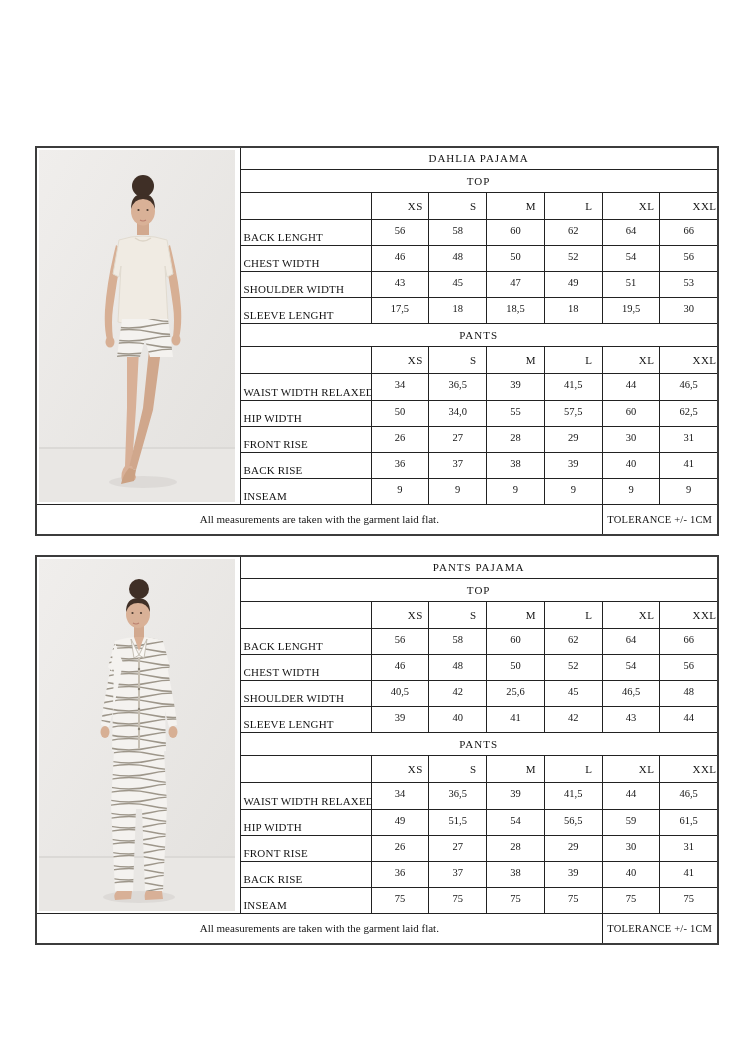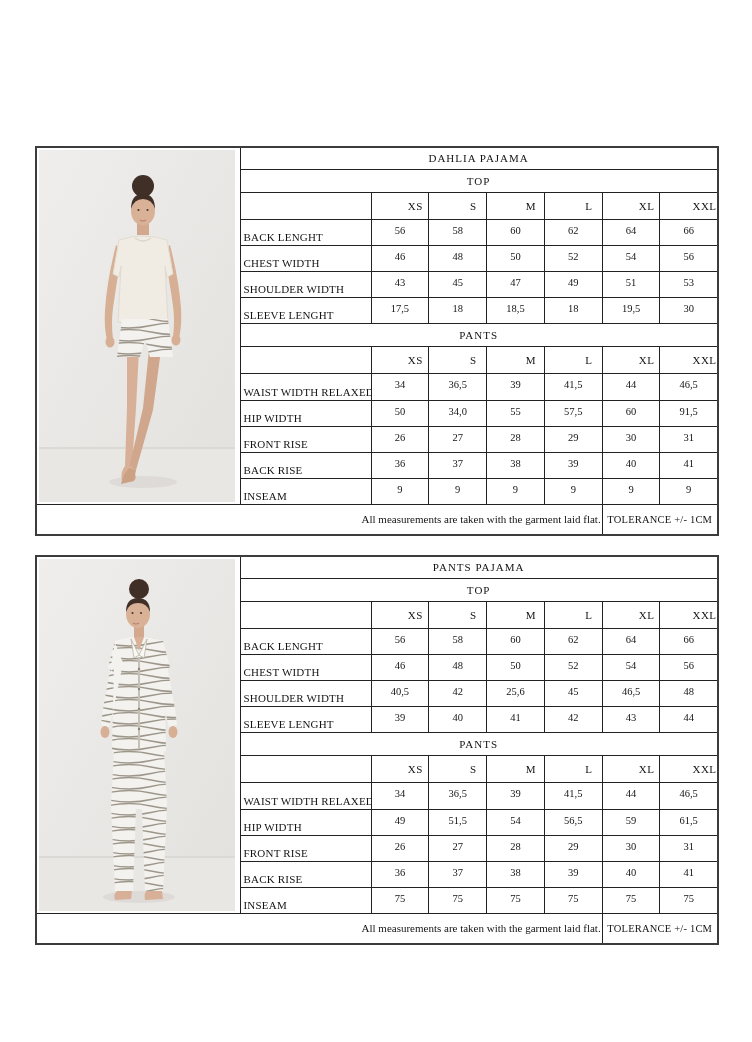--- a/index.html
+++ b/index.html
@@ -34,21 +34,21 @@
     text-align:center;vertical-align:middle;font-size:11px;letter-spacing:.5px;padding-left:32px;
   }
   td.label-cell{
     vertical-align:bottom;font-size:11px;padding:0 1px 2px 3px;
     letter-spacing:.2px;white-space:nowrap;
   }
   td.value-cell{
     text-align:center;vertical-align:top;padding-top:5px;font-size:10.5px;
   }
   td.note-cell{
-    text-align:right;vertical-align:middle;font-size:11px;
+    text-align:center;vertical-align:middle;font-size:11px;
   }
   td.tol-cell{
     text-align:center;vertical-align:middle;font-size:10.5px;letter-spacing:.2px;
     white-space:nowrap;
     border-radius:11px;
   }
   td.photo-cell{
     vertical-align:top;background:#ffffff;padding:2px 6px 2px 2px;
   }
   .photo-frame{width:196px;height:352px;line-height:0;}
@@ -239,21 +239,21 @@
           <td class="value-cell">44</td>
           <td class="value-cell">46,5</td>
         </tr>
         <tr class="r-data">
           <td class="label-cell">HIP WIDTH</td>
           <td class="value-cell">50</td>
           <td class="value-cell">34,0</td>
           <td class="value-cell">55</td>
           <td class="value-cell">57,5</td>
           <td class="value-cell">60</td>
-          <td class="value-cell">91,5</td>
+          <td class="value-cell">62,5</td>
         </tr>
         <tr class="r-data">
           <td class="label-cell">FRONT RISE</td>
           <td class="value-cell">26</td>
           <td class="value-cell">27</td>
           <td class="value-cell">28</td>
           <td class="value-cell">29</td>
           <td class="value-cell">30</td>
           <td class="value-cell">31</td>
         </tr>

